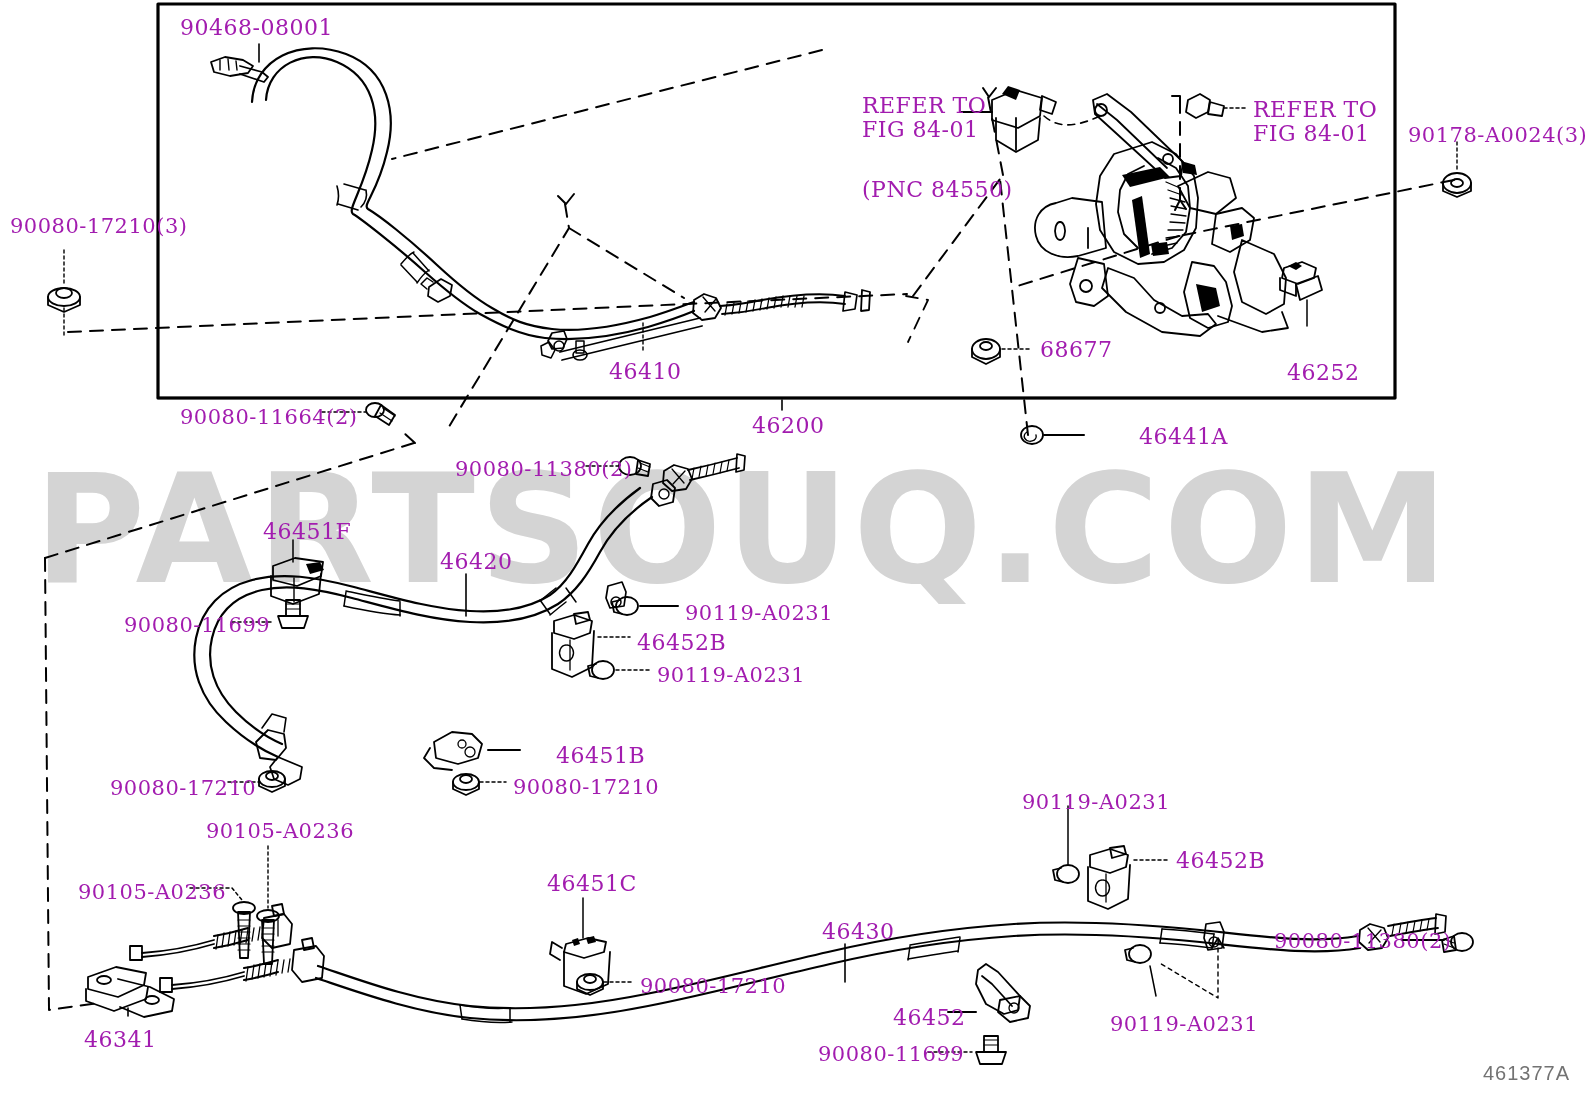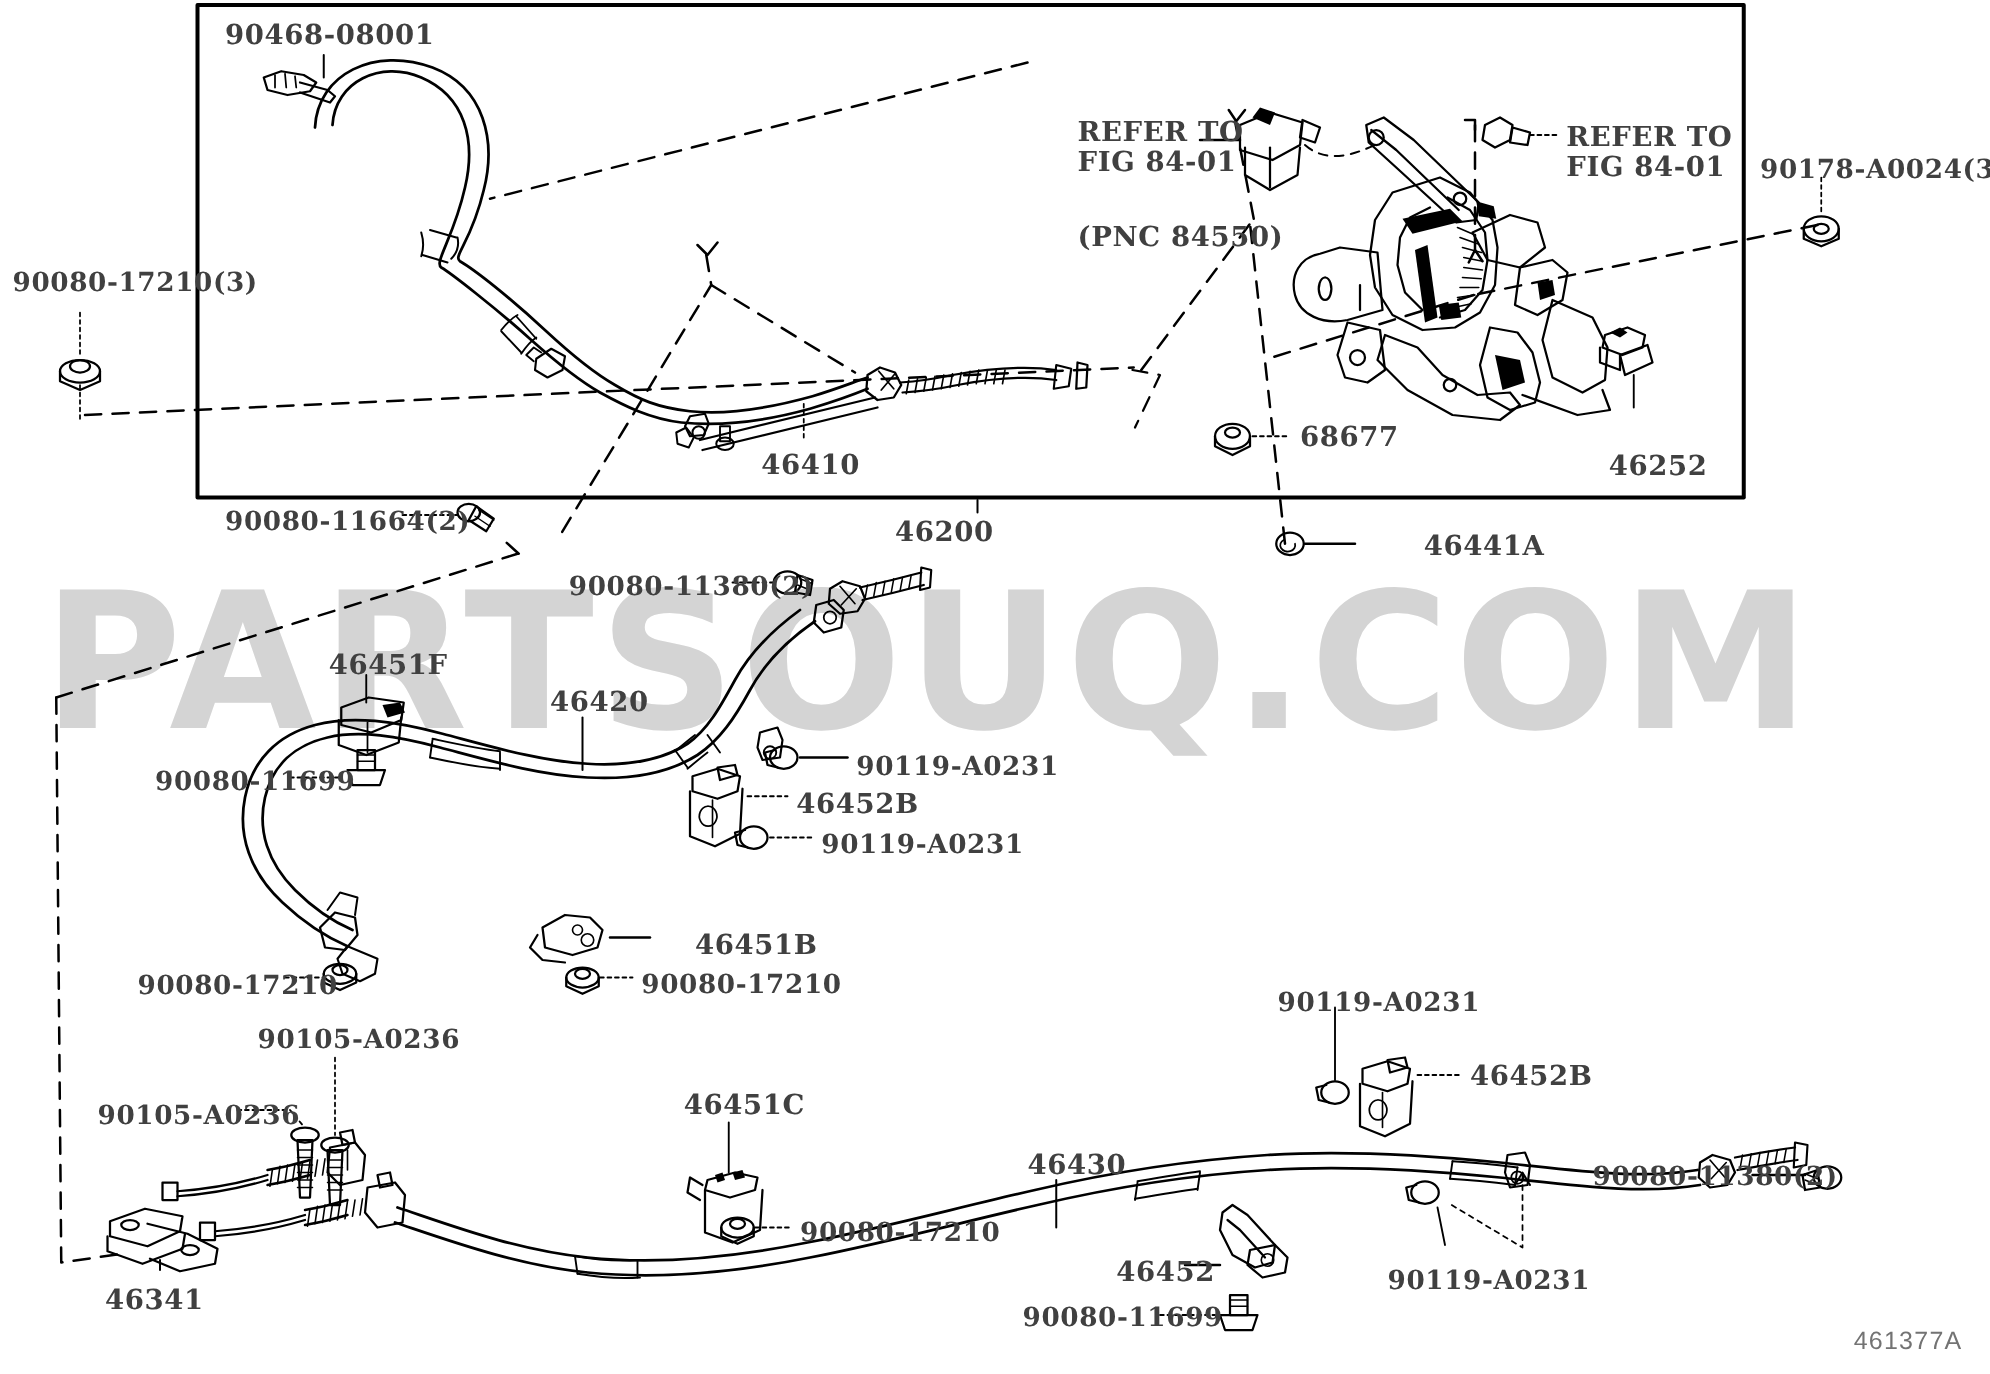--- a/index.html
+++ b/index.html
@@ -1,19 +1,19 @@
 <!DOCTYPE html>
 <html><head>
 <meta charset="utf-8">
 <style>
   html,body{margin:0;padding:0;background:#fff;}
   body{width:1592px;height:1099px;font-family:"DejaVu Serif",serif;}
   #stage{position:relative;width:1592px;height:1099px;overflow:hidden;background:#fff;}
   svg.layer{position:absolute;left:0;top:0;width:1592px;height:1099px;}
-  .lbl{position:absolute;font-family:"DejaVu Serif",serif;font-weight:bold;color:#404040;white-space:nowrap;
+  .lbl{position:absolute;font-family:"DejaVu Serif",serif;font-weight:normal;color:#a21caf;white-space:nowrap;
        letter-spacing:0.5px;line-height:1.28;}
   .s22{font-size:22px;}
   .s21{font-size:21px;}
   .wm{position:absolute;left:34px;top:455px;width:1540px;height:150px;
       font-family:"DejaVu Sans",sans-serif;font-weight:bold;font-size:152px;
       letter-spacing:4px;color:#d4d4d4;line-height:150px;white-space:nowrap;
       -webkit-user-select:none;user-select:none;}
   .diagid{position:absolute;right:22px;bottom:14px;font-family:Liberation Sans, sans-serif;
       font-size:20px;letter-spacing:1px;color:#737373;}
 </style>
@@ -474,21 +474,21 @@
   <div class="lbl s22" style="left:862px;top:116px;">FIG 84-01</div>
   <div class="lbl s22" style="left:862px;top:140px;margin-top:36px;">(PNC 84550)</div>
   <div class="lbl s22" style="left:1253px;top:96px;">REFER TO</div>
   <div class="lbl s22" style="left:1253px;top:120px;">FIG 84-01</div>
   <div class="lbl s21" style="left:1408px;top:122px;">90178-A0024(3)</div>
   <div class="lbl s21" style="left:10px;top:213px;">90080-17210(3)</div>
   <div class="lbl s22" style="left:1040px;top:336px;">68677</div>
   <div class="lbl s22" style="left:1287px;top:332px;margin-top:27px;">46252</div>
   <div class="lbl s22" style="left:609px;top:358px;">46410</div>
   <div class="lbl s21" style="left:180px;top:404px;">90080-11664(2)</div>
-  <div class="lbl s22" style="left:716px;top:412px;">46200</div>
+  <div class="lbl s22" style="left:752px;top:412px;">46200</div>
   <div class="lbl s22" style="left:1092px;top:423px;margin-left:47px;">46441A</div>
   <div class="lbl s21" style="left:455px;top:456px;">90080-11380(2)</div>
   <div class="lbl s22" style="left:263px;top:518px;">46451F</div>
   <div class="lbl s22" style="left:440px;top:548px;">46420</div>
   <div class="lbl s21" style="left:685px;top:600px;">90119-A0231</div>
   <div class="lbl s21" style="left:124px;top:612px;">90080-11699</div>
   <div class="lbl s22" style="left:637px;top:629px;">46452B</div>
   <div class="lbl s21" style="left:657px;top:662px;">90119-A0231</div>
   <div class="lbl s22" style="left:556px;top:742px;">46451B</div>
   <div class="lbl s21" style="left:110px;top:775px;">90080-17210</div>

